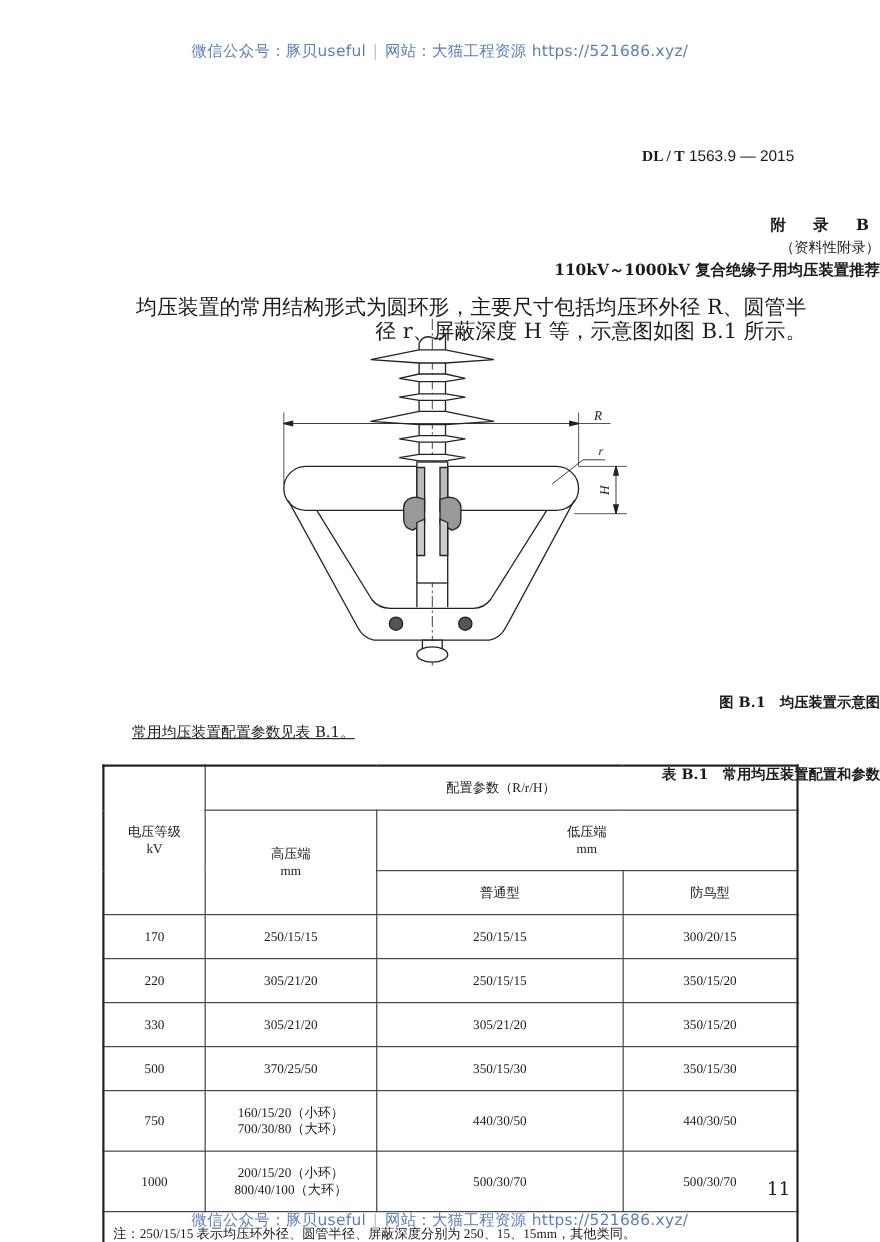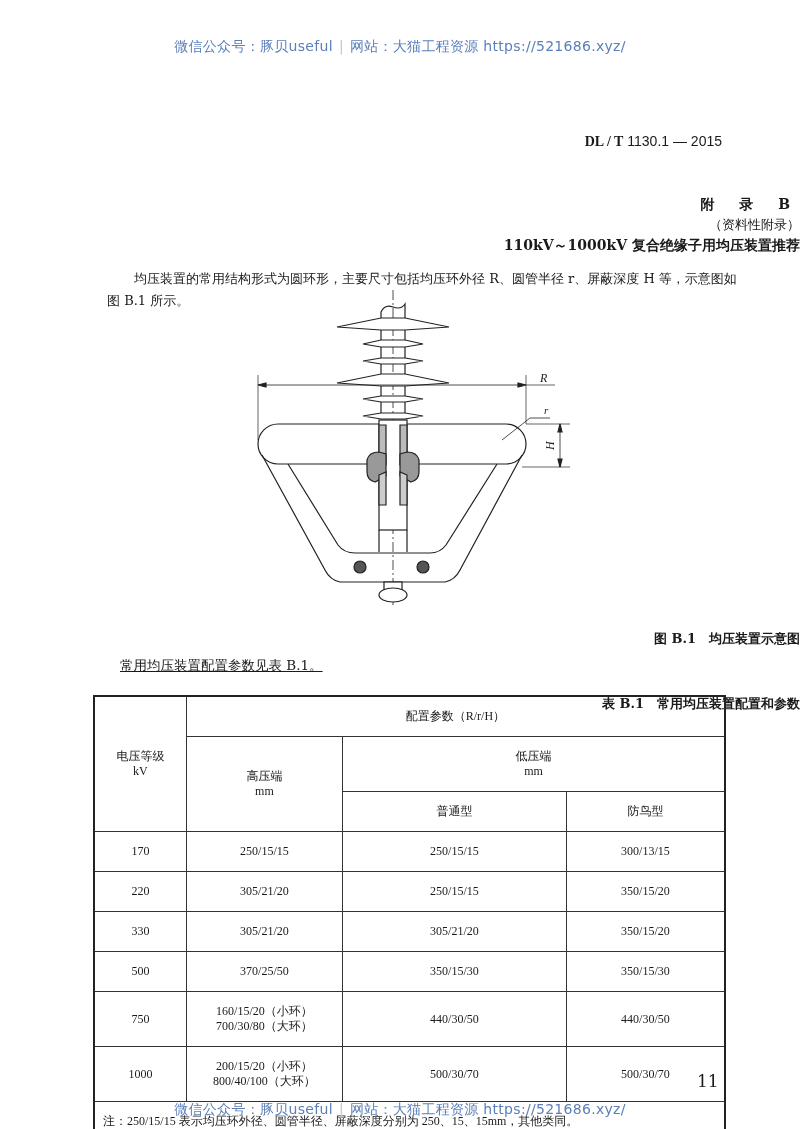--- a/index.html
+++ b/index.html
@@ -8,21 +8,21 @@
   .abs { position: absolute; margin-top: 19px; }
   .watermark { left: 0; width: 800px; text-align: center; font-size: 14px; color: #5b7fb8;
                font-family: "DejaVu Sans", "Liberation Sans", sans-serif; letter-spacing: 0.3px; }
   .wm-sep { color: #b9c7de; margin: 0 6px; }
   .std-code { right: 78px; top: 114px; font-size: 14px; font-family: "Liberation Sans", sans-serif; }
   .std-code b { font-family: "Liberation Serif", serif; }
   .center { left: 0; width: 800px; text-align: right; }
   .appendix-title { top: 177px; font-size: 14px; font-weight: bold; letter-spacing: 10px; }
   .appendix-sub { top: 197px; font-size: 13px; }
   .appendix-heading { top: 218px; font-size: 14px; font-weight: bold; }
-  .para { left: 107px; width: 640px; font-size: 13px; line-height: 22px; text-indent: 27px; }
+  .para { left: 93px; width: 640px; font-size: 19px; line-height: 22px; text-indent: 27px; text-align: right; }
   .para1 { top: 249px; }
   .para2 { left: 120px; top: 638px; font-size: 13.5px; text-decoration: underline; }
   .fig-caption { top: 611px; font-size: 13px; font-weight: bold; }
   .tbl-caption { top: 676px; font-size: 13px; font-weight: bold; }
   table.params { position: absolute; left: 93px; top: 695px; width: 633px;
                  border-collapse: collapse; font-size: 12px; font-family: "Liberation Serif", serif;
                  border: 2px solid #222; }
   table.params td { border: 1px solid #333; text-align: center; padding: 12px; line-height: 15px; }
   table.params td.note { text-align: left; padding-left: 8px; margin-left: 20px; }
   .page-num { left: 697px; top: 1052px; font-size: 17px; }
@@ -30,21 +30,21 @@
 </style>
 </head>
 <body>
 
 <div class="abs watermark" style="top:19px;">
   <span>微信公众号：豚贝useful</span><span class="wm-sep">|</span><span>网站：大猫工程资源 https://521686.xyz/</span>
 </div>
 
 <div class="abs std-code">
   <b>DL / T</b>
-  <span>1130.1 — 2015</span>
+  <span>1563.9 — 2015</span>
 </div>
 
 <div class="abs center appendix-title">附 录 B</div>
 <div class="abs center appendix-sub">（资料性附录）</div>
 <div class="abs center appendix-heading">110kV～1000kV 复合绝缘子用均压装置推荐</div>
 
 <div class="abs para para1">均压装置的常用结构形式为圆环形，主要尺寸包括均压环外径 R、圆管半径 r、屏蔽深度 H 等，示意图如图 B.1 所示。</div>
 
 <svg class="diagram" width="340" height="320" viewBox="0 0 340 320">
   <g fill="none" stroke="#222" stroke-width="1.2">
@@ -147,21 +147,21 @@
     </td>
   </tr>
   <tr style="height:25px">
     <td>普通型</td>
     <td style="width:154px">防鸟型</td>
   </tr>
   <tr style="height:22px">
     <td>170</td>
     <td>250/15/15</td>
     <td>250/15/15</td>
-    <td>300/13/15</td>
+    <td>300/20/15</td>
   </tr>
   <tr style="height:22px">
     <td>220</td>
     <td>305/21/20</td>
     <td>250/15/15</td>
     <td>350/15/20</td>
   </tr>
   <tr style="height:22px">
     <td>330</td>
     <td>305/21/20</td>

